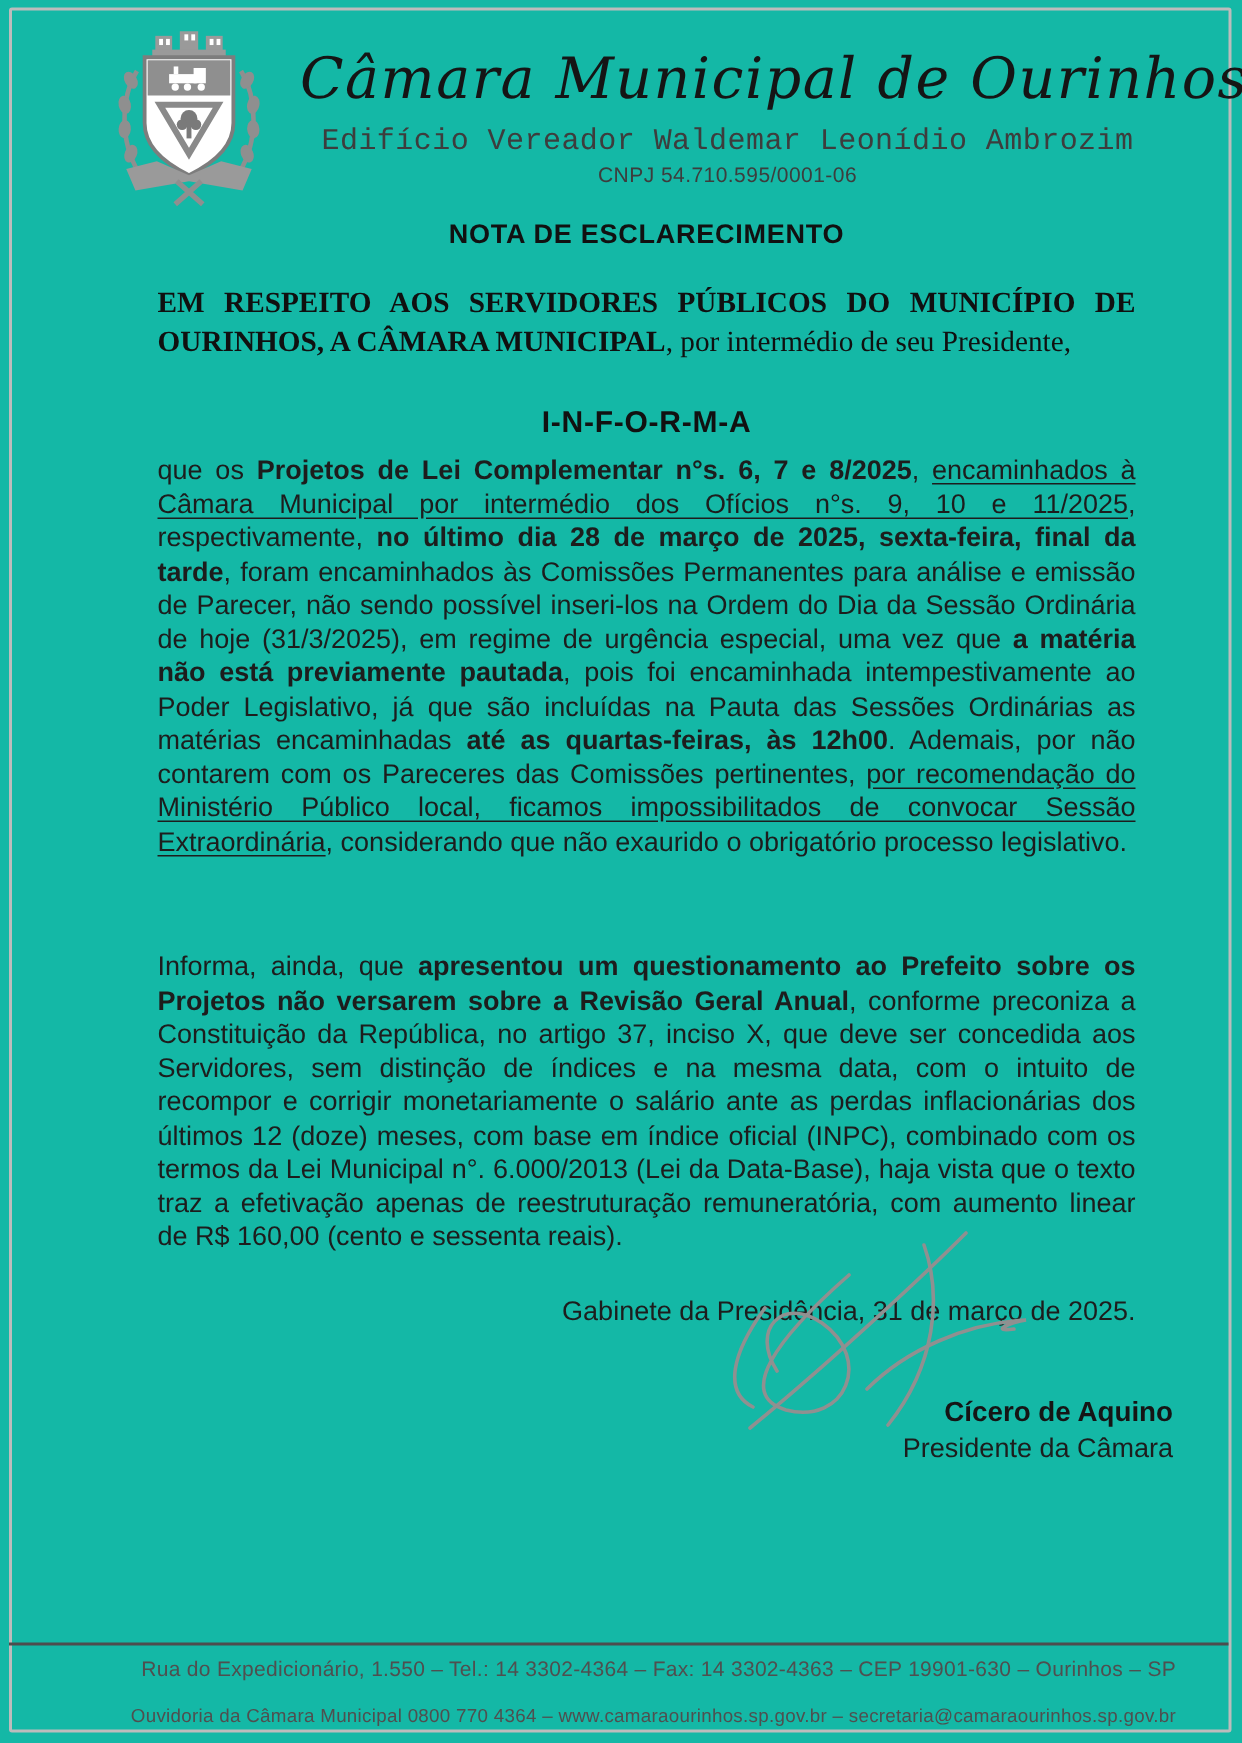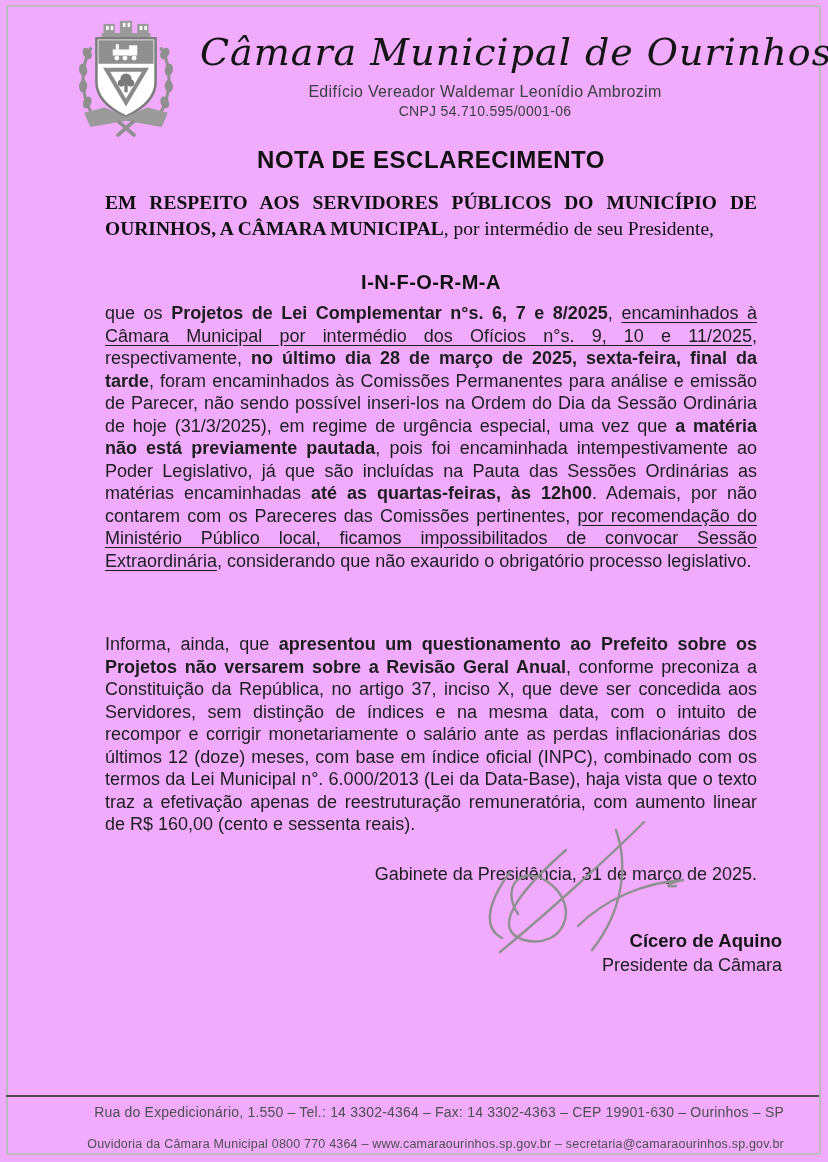--- a/index.html
+++ b/index.html
@@ -1,42 +1,42 @@
 <!DOCTYPE html>
 <html><head>
 <meta charset="utf-8">
 <style>
   html,body{margin:0;padding:0;background:#ffffff;}
   .page{
     position:relative;
     width:828px;height:1162px;
-    background:#f0abfc;
+    background:#14b8a6;
     font-family:"Liberation Sans",sans-serif;
     color:#1c1c1c;
     overflow:hidden;
   }
   .page-frame{
     position:absolute;left:6px;top:5px;width:811px;height:1146px;
     border:2px solid #bcbcbc;border-radius:2px;pointer-events:none;
   }
   
   .crest{position:absolute;left:76px;top:20px;width:100px;height:118px;}
   .header-text{position:absolute;left:200px;top:30px;width:570px;text-align:center;}
   .org-name{
     font-family:"DejaVu Serif",serif;
     font-style:italic;font-weight:500;
     font-size:38px;letter-spacing:1px;color:#151515;
     white-space:nowrap;
   }
-  .building{margin-top:9px;font-size:16px;color:#3d3d3d;letter-spacing:.3px;}
+  .building{margin-top:9px;font-size:20px;color:#3d3d3d;letter-spacing:.3px;font-family:Liberation Mono, monospace;}
   .cnpj{margin-top:2px;font-size:14px;color:#3d3d3d;letter-spacing:.3px;}
   
   .content-block{position:absolute;left:105px;width:652px;}
   .doc-title{
-    top:146px;text-align:center;font-size:24px;font-weight:bold;
+    top:146px;text-align:center;font-size:18px;font-weight:bold;
     letter-spacing:.5px;color:#111;
   }
   .intro{
     top:190px;font-family:"Liberation Serif",serif;font-size:19.5px;
     line-height:26px;text-align:justify;color:#101010;
   }
   .informa{
     top:271px;text-align:center;font-size:20px;font-weight:bold;
     letter-spacing:.5px;color:#111;
   }

